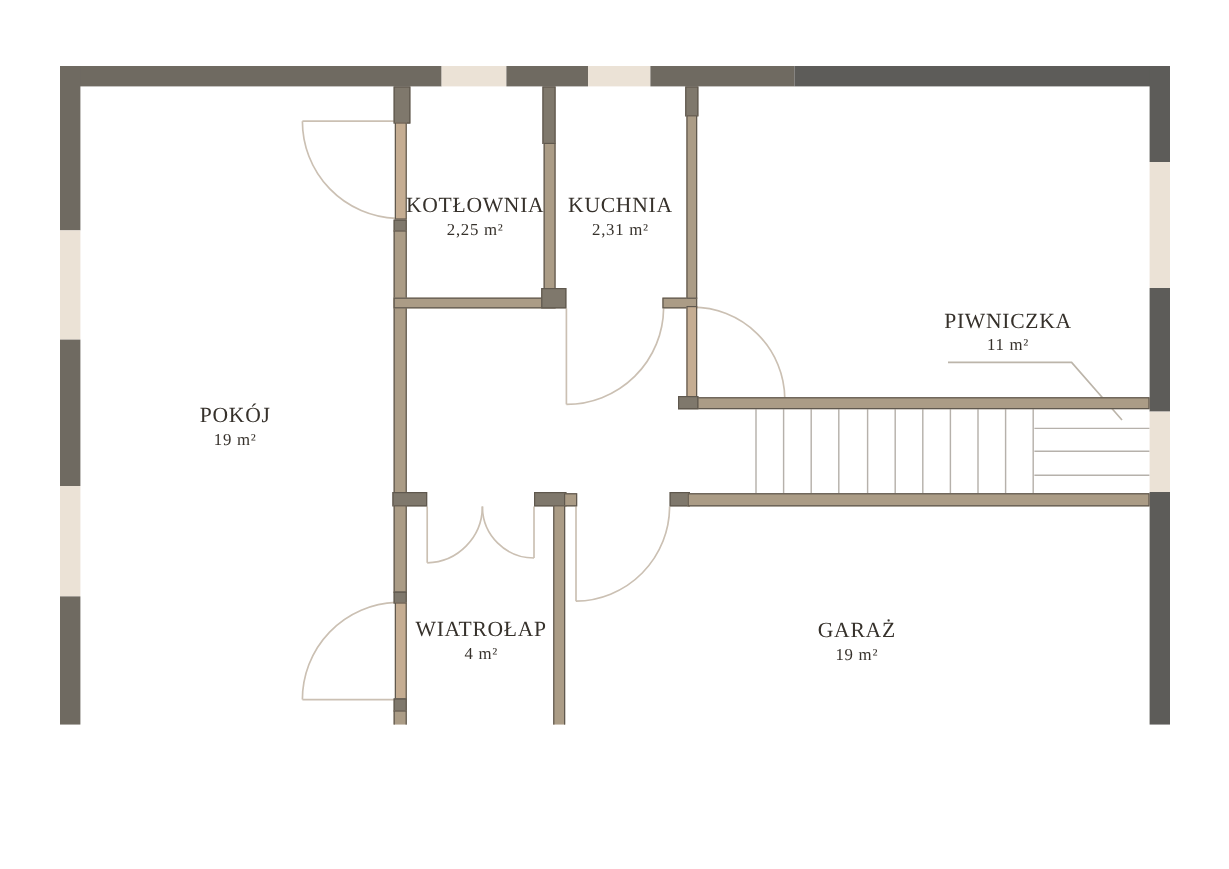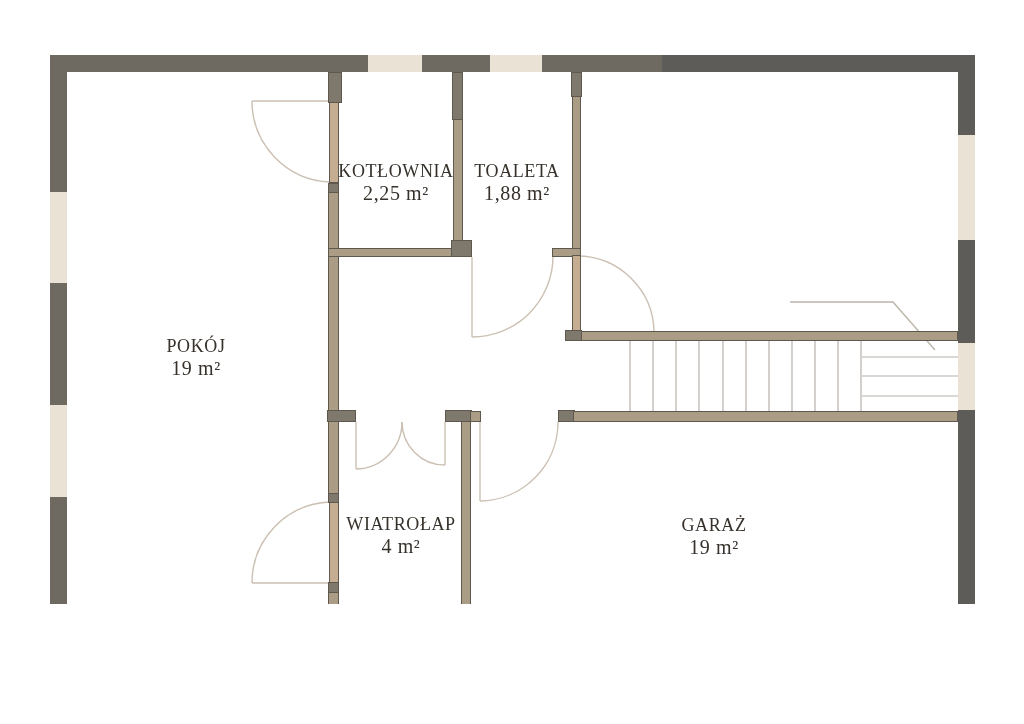--- a/index.html
+++ b/index.html
@@ -22,21 +22,21 @@
   
   .win{background:var(--window,#ebe2d6);}
   
   .edoor{background:var(--entry-door,#c3aa8e);border:1px solid var(--wall-outline,#5f584e);}
   svg.overlay{position:absolute;left:0;top:0;pointer-events:none;}
   .room-label{
     position:absolute;text-align:center;transform:translateX(-50%);
     white-space:nowrap;letter-spacing:0.6px;
   }
   .room-label .rname{font-size:18px;line-height:22px;}
-  .room-label .rarea{font-size:20px;line-height:22px;}
+  .room-label .rarea{font-size:14px;line-height:22px;}
 </style>
 </head>
 <body>
 
 <div class="plan">
 
   <svg class="overlay" width="1024" height="724" viewBox="0 0 1024 724">
 
     <g stroke="#b6b1ab" stroke-width="1.2">
       <line x1="630" y1="341" x2="630" y2="411"></line>
@@ -144,22 +144,26 @@
   <div class="abs cap" style="left:558px;top:410px;width:17px;height:12px"></div>
   <div class="abs int" style="left:573px;top:411px;width:385px;height:11px"></div>
 
   <div class="abs int" style="left:461px;top:421px;width:10px;height:229px"></div>
 
   <div class="room-label" style="left:396px;top:160px">
     <div class="rname">KOTŁOWNIA</div>
     <div class="rarea">2,25 m²</div>
   </div>
   <div class="room-label" style="left:517px;top:160px">
-    <div class="rname">TOALETA</div>
-    <div class="rarea">1,88 m²</div>
+    <div class="rname">KUCHNIA</div>
+    <div class="rarea">2,31 m²</div>
+  </div>
+  <div class="room-label" style="left:840px;top:256px">
+    <div class="rname">PIWNICZKA</div>
+    <div class="rarea">11 m²</div>
   </div>
   <div class="room-label" style="left:196px;top:335px">
     <div class="rname">POKÓJ</div>
     <div class="rarea">19 m²</div>
   </div>
   <div class="room-label" style="left:401px;top:513px">
     <div class="rname">WIATROŁAP</div>
     <div class="rarea">4 m²</div>
   </div>
   <div class="room-label" style="left:714px;top:514px">

